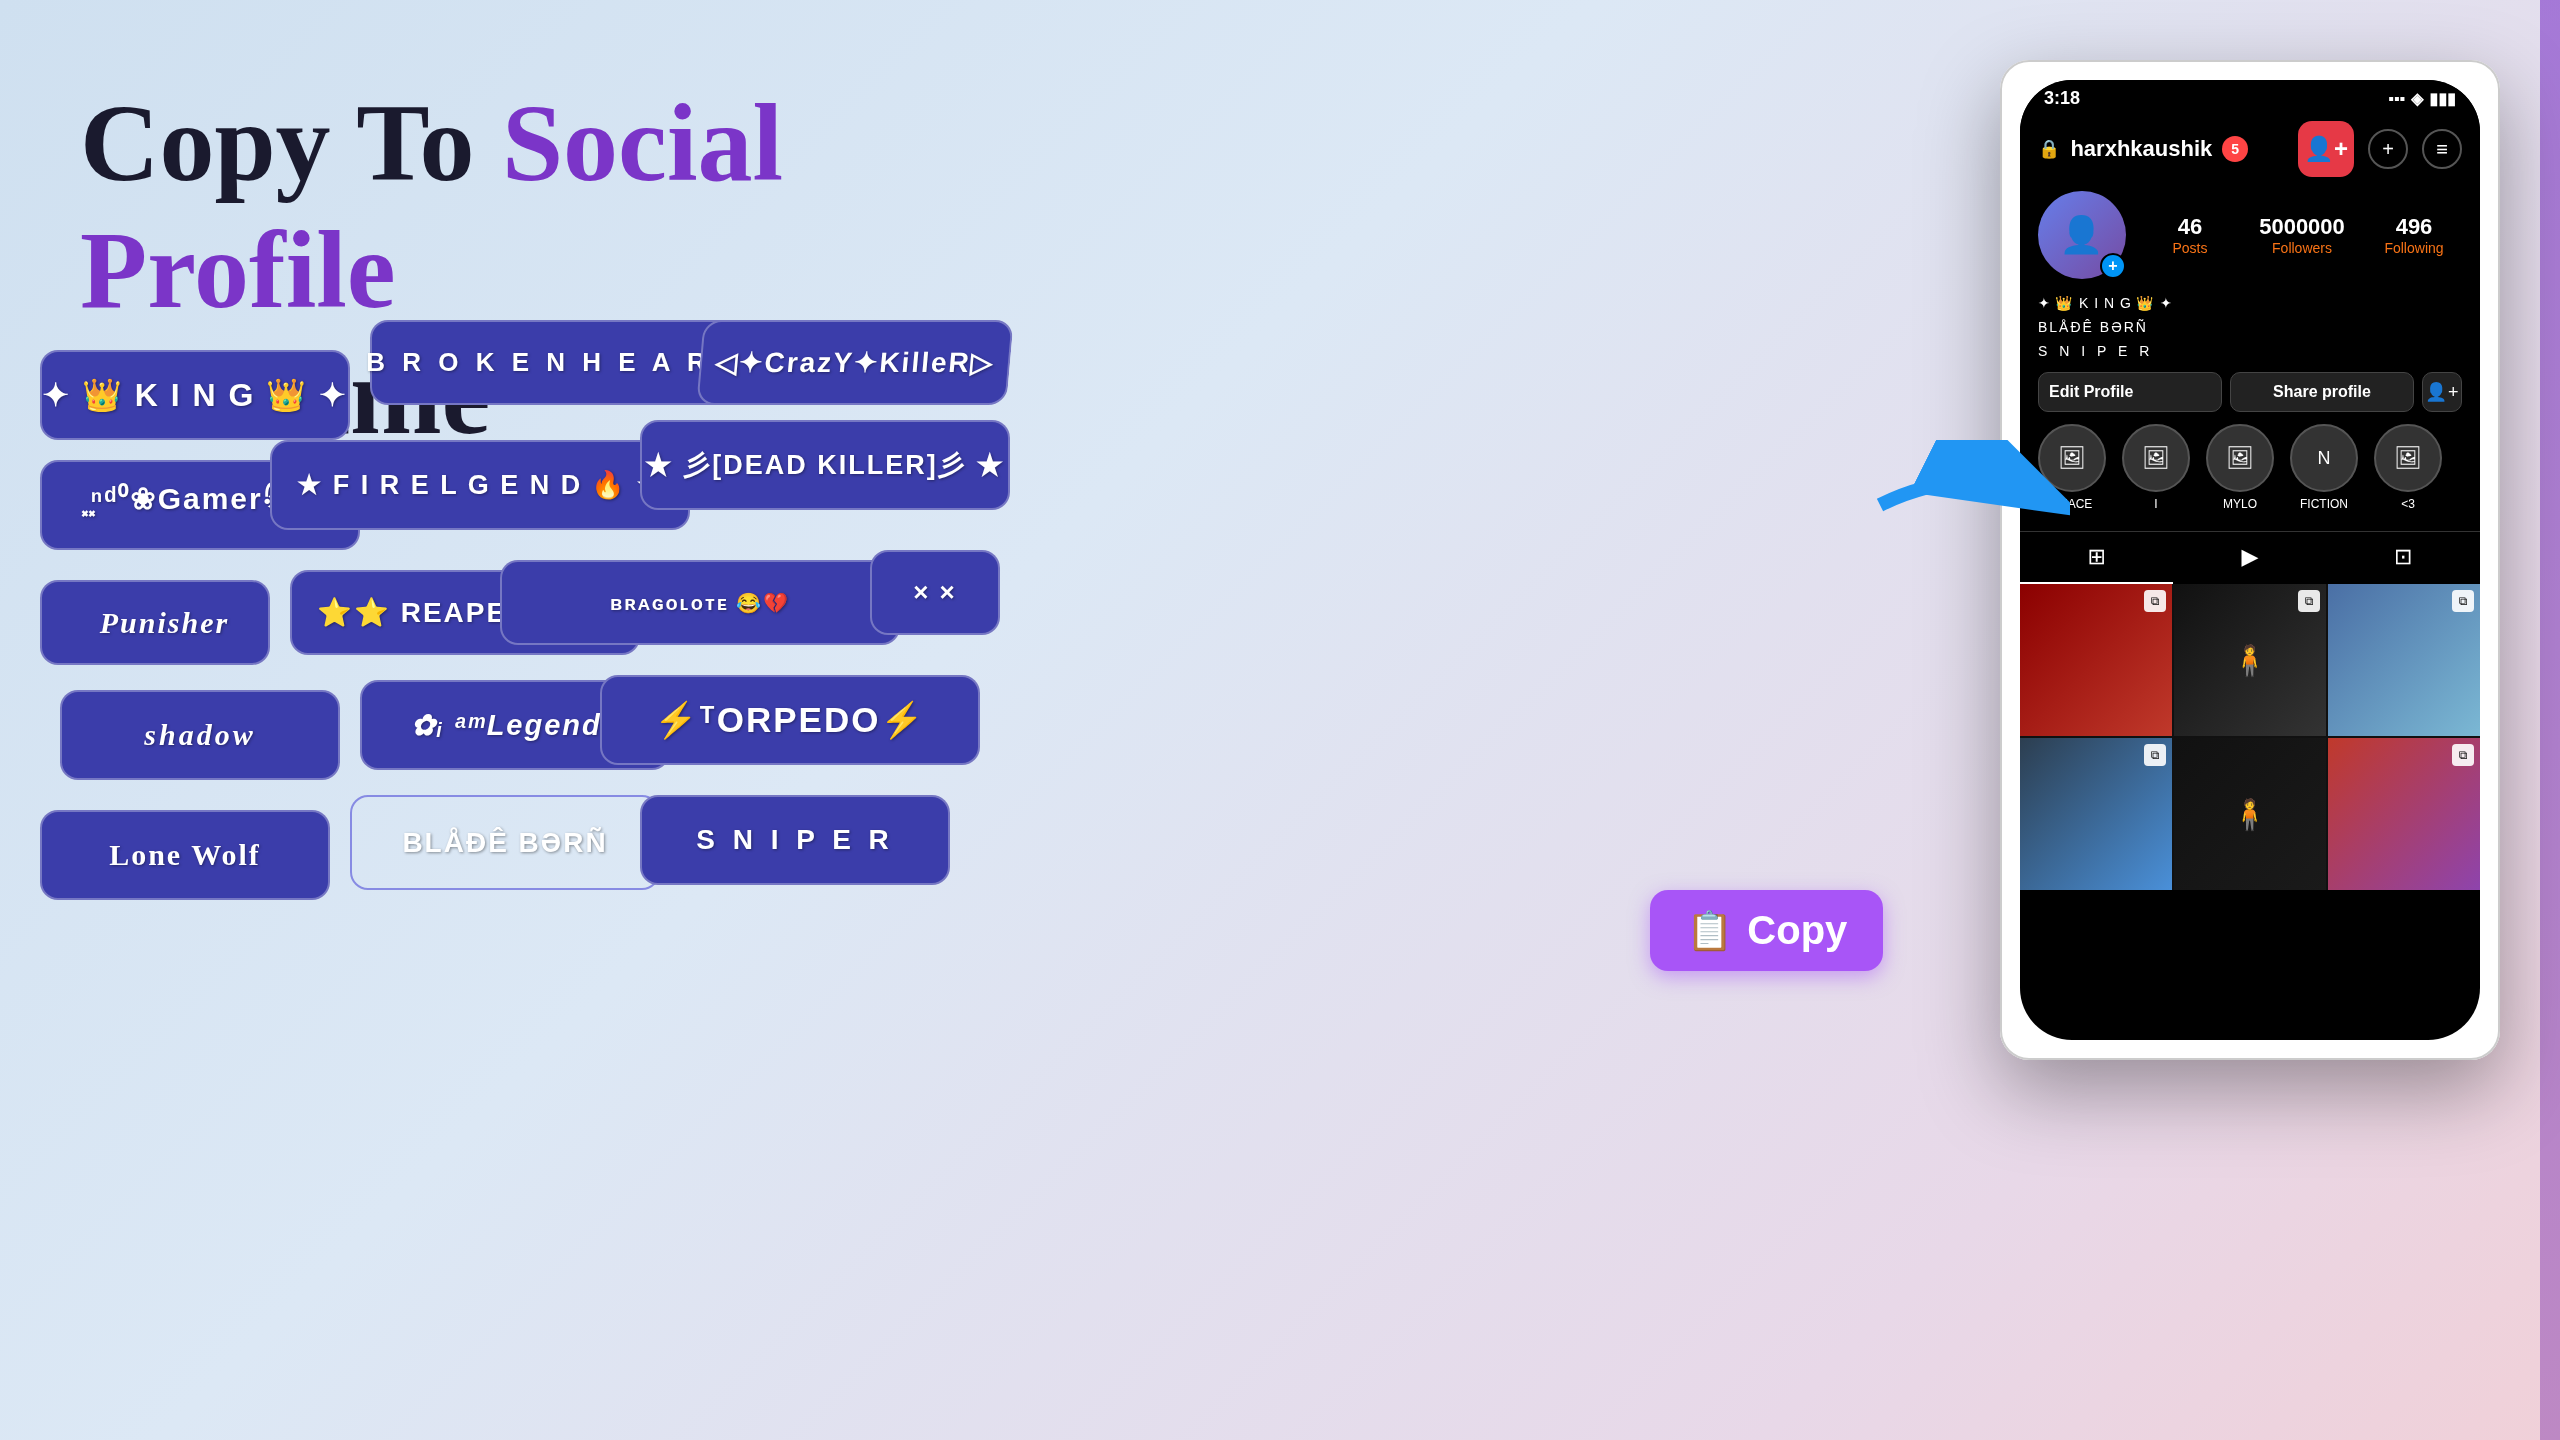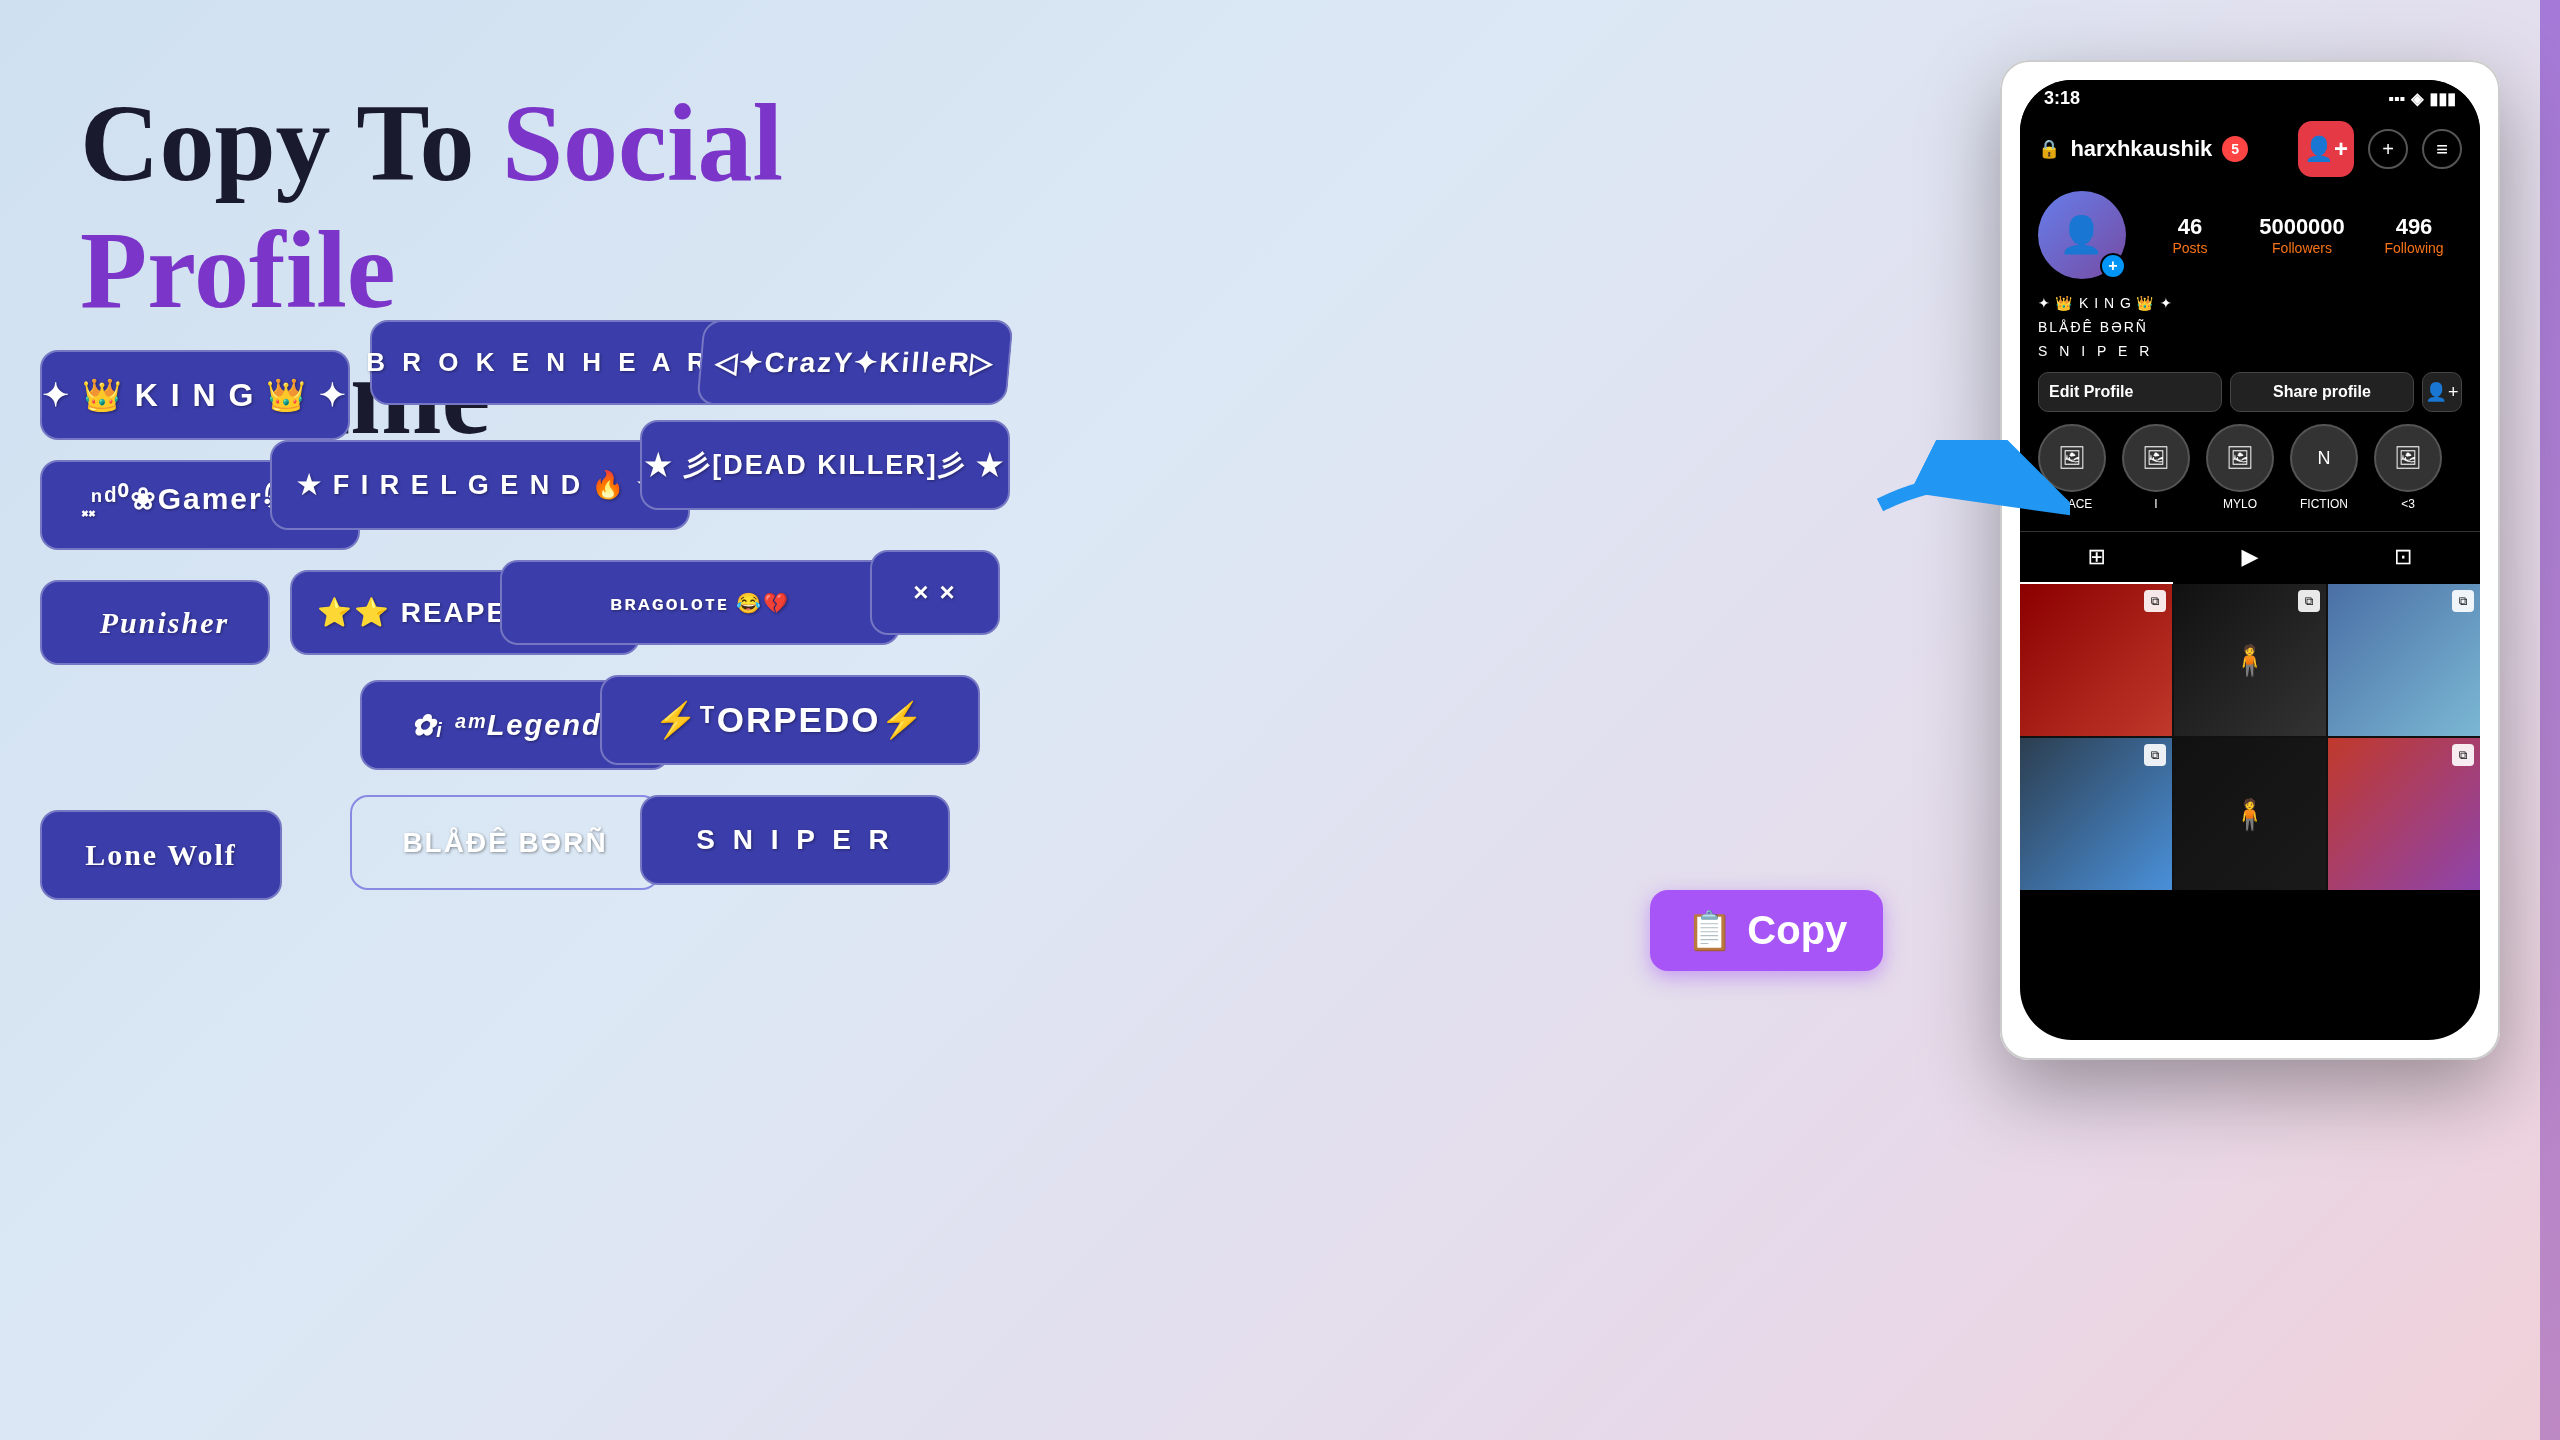--- a/index.html
+++ b/index.html
@@ -76,21 +76,21 @@
     .card-gamer { left: 20px; top: 140px; width: 320px; height: 90px; }
     .card-fire { left: 250px; top: 120px; width: 420px; height: 90px; }
     .card-dead { left: 620px; top: 100px; width: 370px; height: 90px; }
     .card-punisher { left: 20px; top: 260px; width: 230px; height: 85px; }
     .card-reaper { left: 270px; top: 250px; width: 350px; height: 85px; }
     .card-drago { left: 480px; top: 240px; width: 400px; height: 85px; }
     .card-xx { left: 850px; top: 230px; width: 130px; height: 85px; background: #3b3daa; }
     .card-shadow { left: 40px; top: 370px; width: 280px; height: 90px; }
     .card-legend { left: 340px; top: 360px; width: 310px; height: 90px; }
     .card-torpedo { left: 580px; top: 355px; width: 380px; height: 90px; }
-    .card-lone { left: 20px; top: 490px; width: 242px; height: 90px; }
+    .card-lone { left: 20px; top: 490px; width: 290px; height: 90px; }
     .card-blade { left: 330px; top: 475px; width: 310px; height: 95px; background: transparent; border: 2.5px solid rgba(100,100,220,0.7); }
     .card-sniper { left: 620px; top: 475px; width: 310px; height: 90px; }
 
     
     .copy-badge {
       position: absolute;
       left: 810px;
       top: 440px;
       background: #a855f7;
       color: white;
@@ -515,20 +515,23 @@
   </div>
 
   <div class="name-card card-drago">
     <span style="font-size:20px;">ʙʀᴀɢᴏʟᴏᴛᴇ 😂💔</span>
   </div>
 
   <div class="name-card card-xx">
     <span style="font-size:26px;">× ×</span>
   </div>
 
+  <div class="name-card card-shadow">
+    <span style="font-family: serif; font-style:italic; font-size:30px; letter-spacing:3px;">shadow</span>
+  </div>
 
   <div class="name-card card-legend">
     <span style="font-style:italic; font-size:29px;">✿ᵢ ᵃᵐLegend⁺</span>
   </div>
 
   <div class="name-card card-torpedo">
     <span style="font-size:35px; letter-spacing:2px;">⚡ᵀORPEDO⚡</span>
   </div>
 
   <div class="name-card card-lone">

